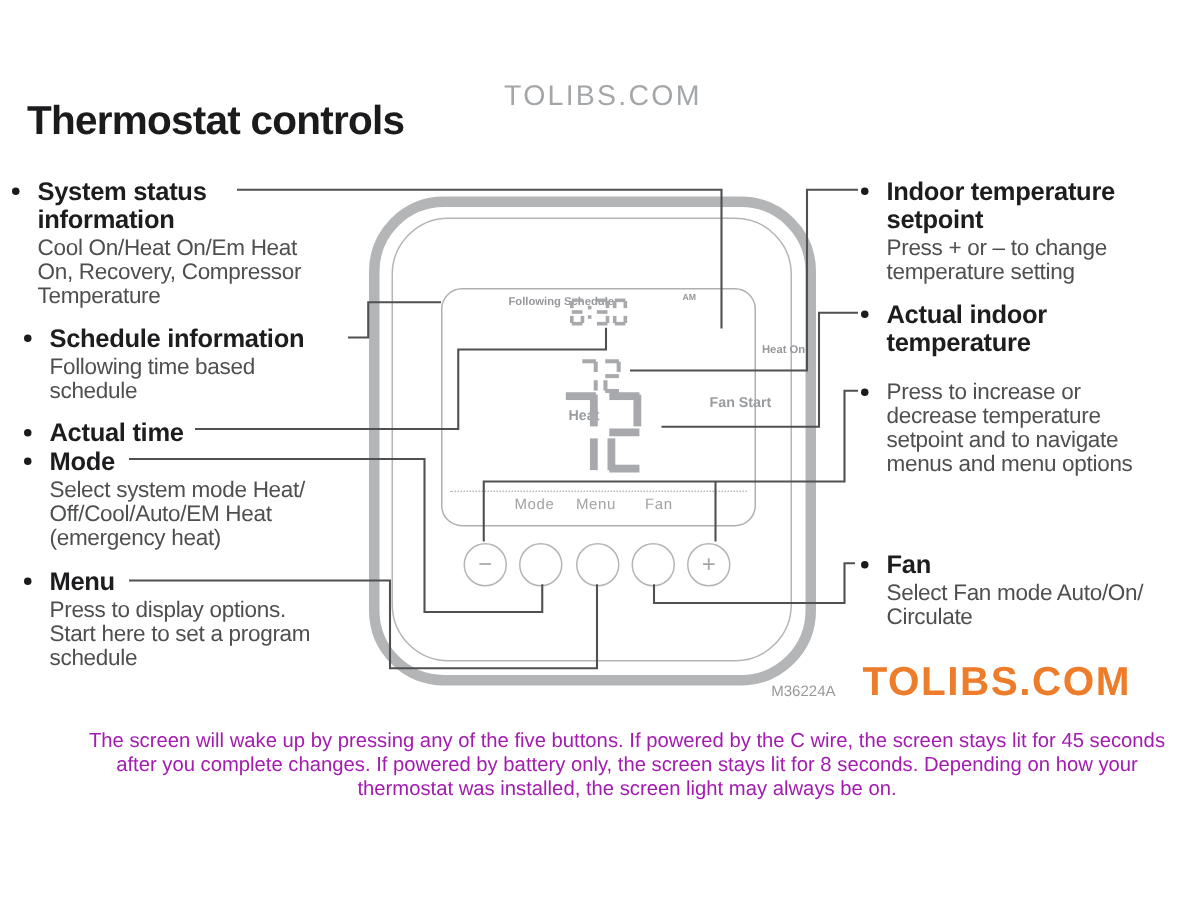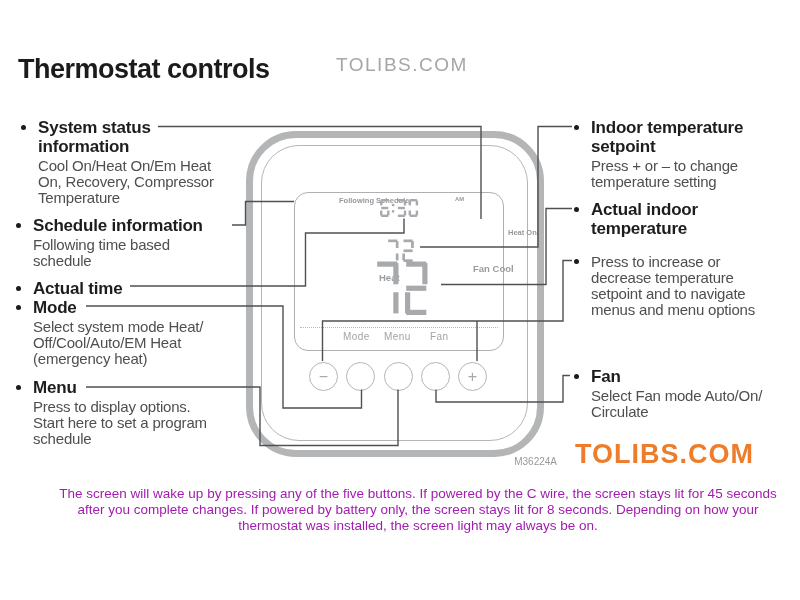--- a/index.html
+++ b/index.html
@@ -1,21 +1,21 @@
 <!DOCTYPE html>
 <html><head>
 <meta charset="utf-8">
 <style>
   html,body{margin:0;padding:0;background:#ffffff;}
   #page{position:relative;width:800px;height:600px;background:#ffffff;overflow:hidden;
         font-family:"Liberation Sans",sans-serif;}
   .abs{position:absolute;}
 
   
-  .page-title{left:18px;top:54px;font-size:27px;font-weight:bold;color:#1b1b1d;letter-spacing:-0.5px;}
+  .page-title{left:18px;top:65px;font-size:27px;font-weight:bold;color:#1b1b1d;letter-spacing:-0.5px;}
   .head-mark{left:336px;top:54px;font-size:19px;color:#a4a7aa;letter-spacing:1.5px;}
 
   
   .callout{position:absolute;}
   .callout .bullet{position:absolute;left:-17px;top:7px;width:5px;height:5px;border-radius:50%;background:#1b1b1d;}
   .c-title div{font-size:17px;font-weight:bold;color:#1d1d1f;line-height:19px;letter-spacing:-0.2px;white-space:nowrap;}
   .c-body{margin-top:2px;}
   .c-body div{font-size:15px;color:#4e4f51;line-height:16px;letter-spacing:-0.2px;white-space:nowrap;}
 
   
@@ -54,21 +54,21 @@
   <div class="abs head-mark">TOLIBS.COM</div>
 
   <div class="abs frame-outer"></div>
   <div class="abs frame-inner"></div>
   <div class="abs lcd-display"></div>
 
   <span class="abs lcd t-schedule">Following Schedule</span>
   <span class="abs lcd t-period">AM</span>
   <span class="abs lcd t-status">Heat On</span>
   <span class="abs lcd t-heat">Heat</span>
-  <span class="abs lcd t-fan">Fan Cool</span>
+  <span class="abs lcd t-fan">Fan Start</span>
   <div class="abs t-dotted"></div>
   <span class="abs softkey sk-mode">Mode</span>
   <span class="abs softkey sk-menu">Menu</span>
   <span class="abs softkey sk-fan">Fan</span>
 
   <div class="abs tbtn b1">
       <span>−</span>
     </div>
   <div class="abs tbtn b2"></div>
   <div class="abs tbtn b3"></div>
@@ -124,21 +124,21 @@
         <rect x="393.3" y="292.24999999999994" width="5.2" height="21.15"></rect>
         <rect x="406.2" y="261.5" width="20.1" height="5.2"></rect>
         <rect x="422.3" y="263.1" width="5.2" height="21.15"></rect>
         <rect x="406.2" y="285.65" width="20.1" height="5.2"></rect>
         <rect x="405" y="292.24999999999994" width="5.2" height="21.15"></rect>
         <rect x="406.2" y="309.8" width="20.1" height="5.2"></rect>
       </g>
   </svg>
 
   <div id="left-col">
-    <div class="callout" style="left:38px;top:118px;">
+    <div class="callout" style="left:25px;top:118px;">
       <span class="bullet"></span>
       <div class="c-title">
         <div>System status</div>
         <div>information</div>
       </div>
       <div class="c-body">
         <div>Cool On/Heat On/Em Heat</div>
         <div>On, Recovery, Compressor</div>
         <div>Temperature</div>
       </div>

